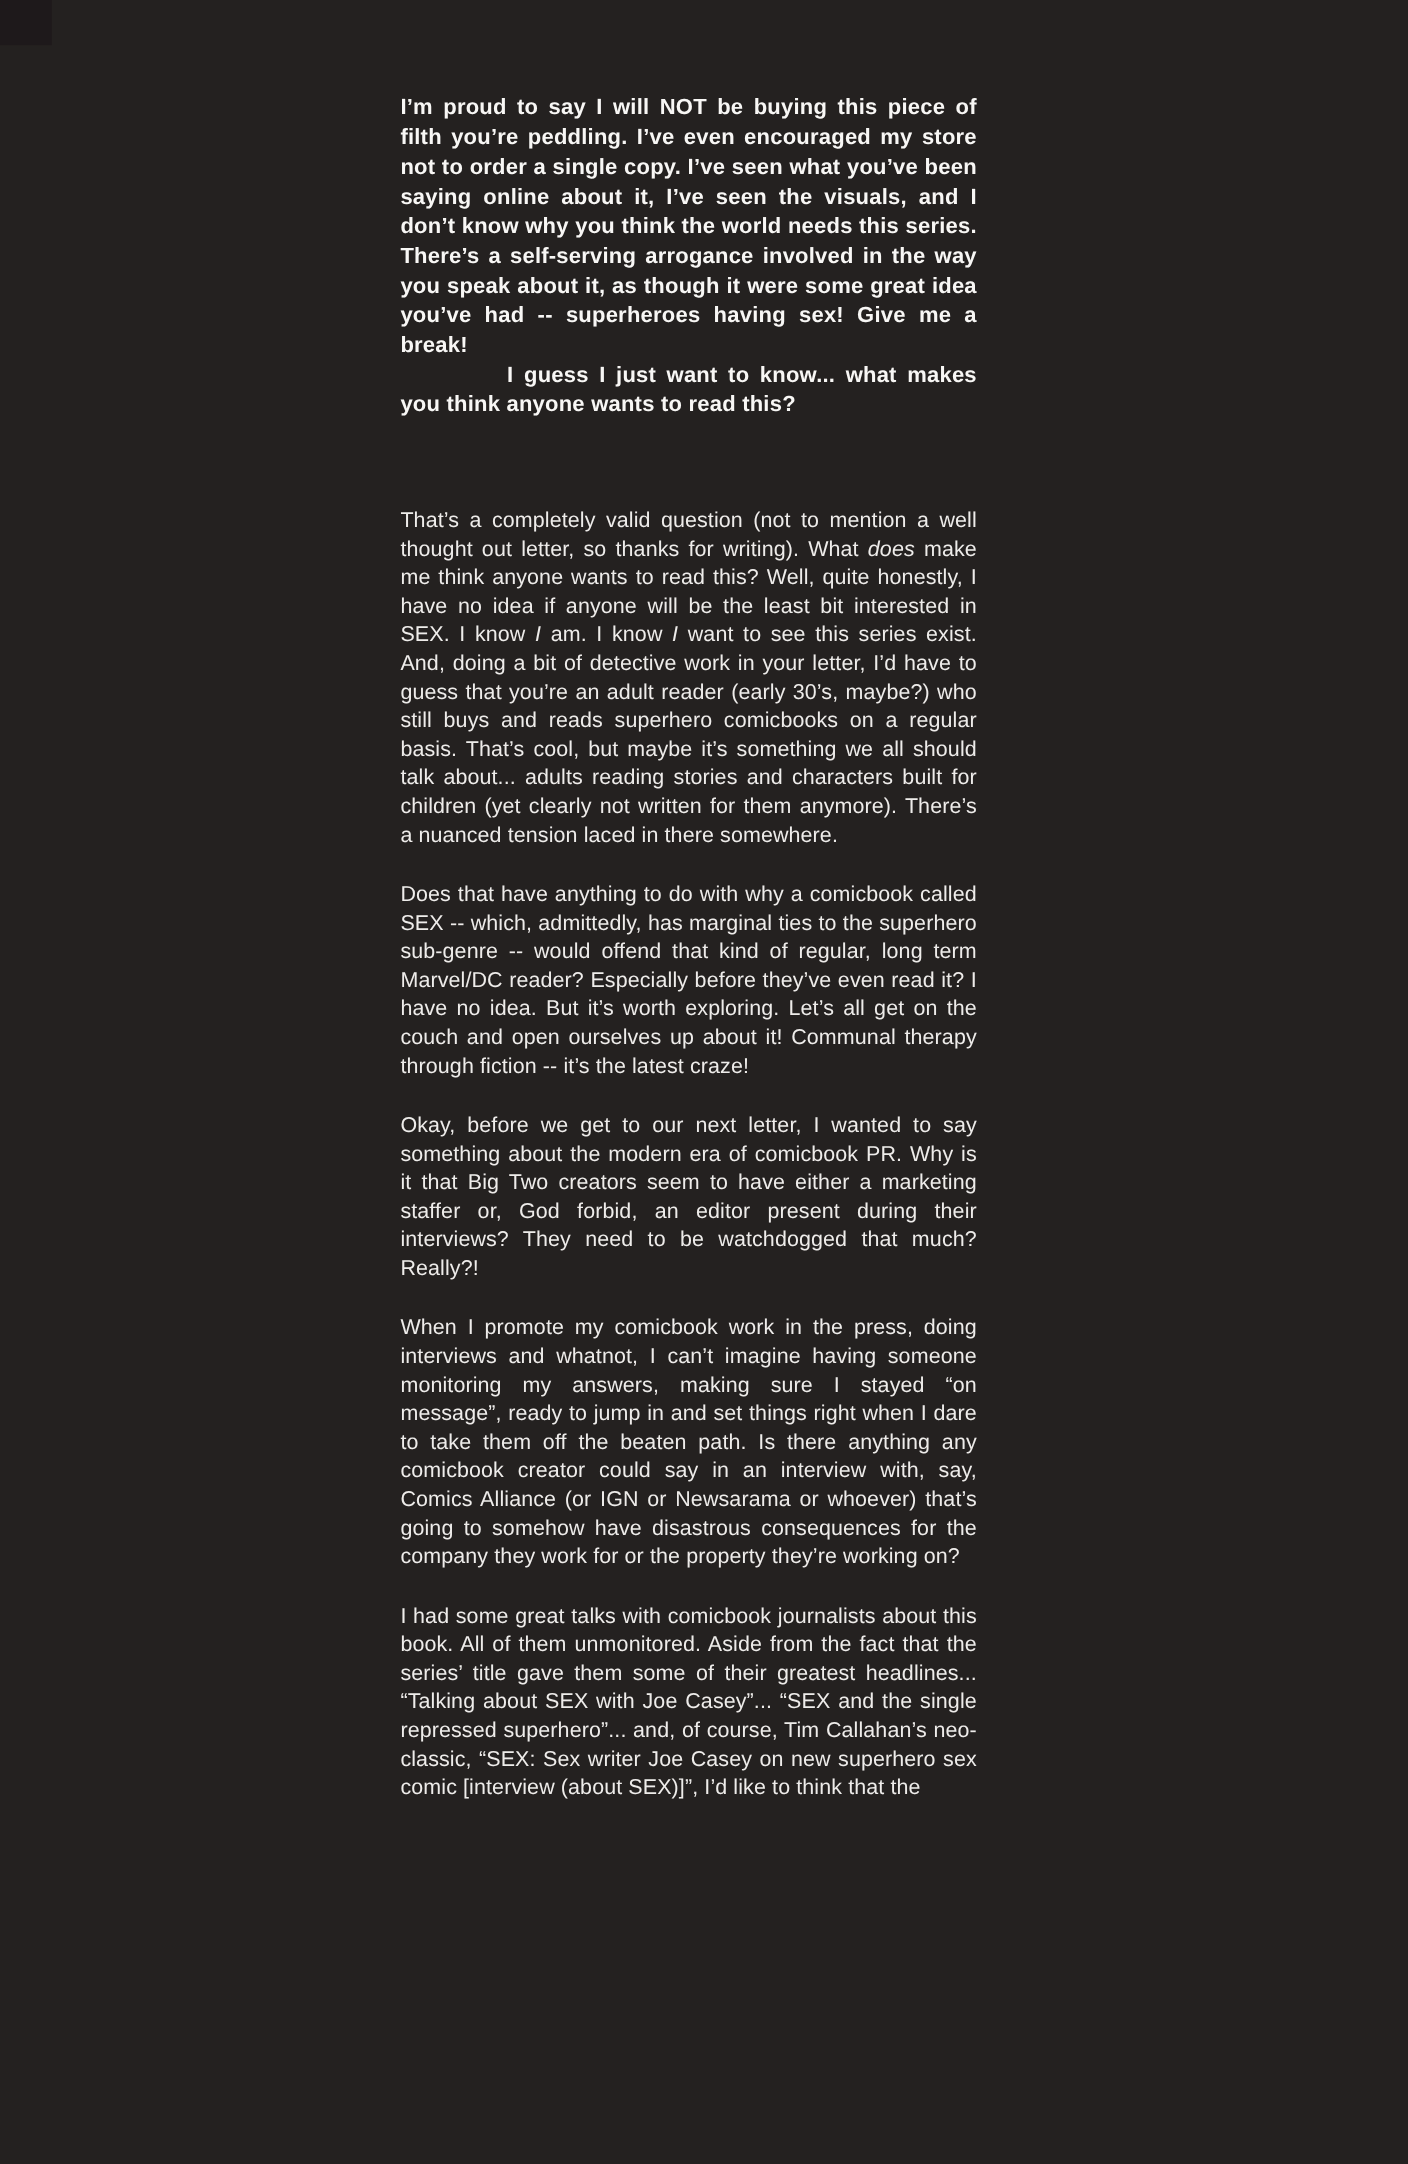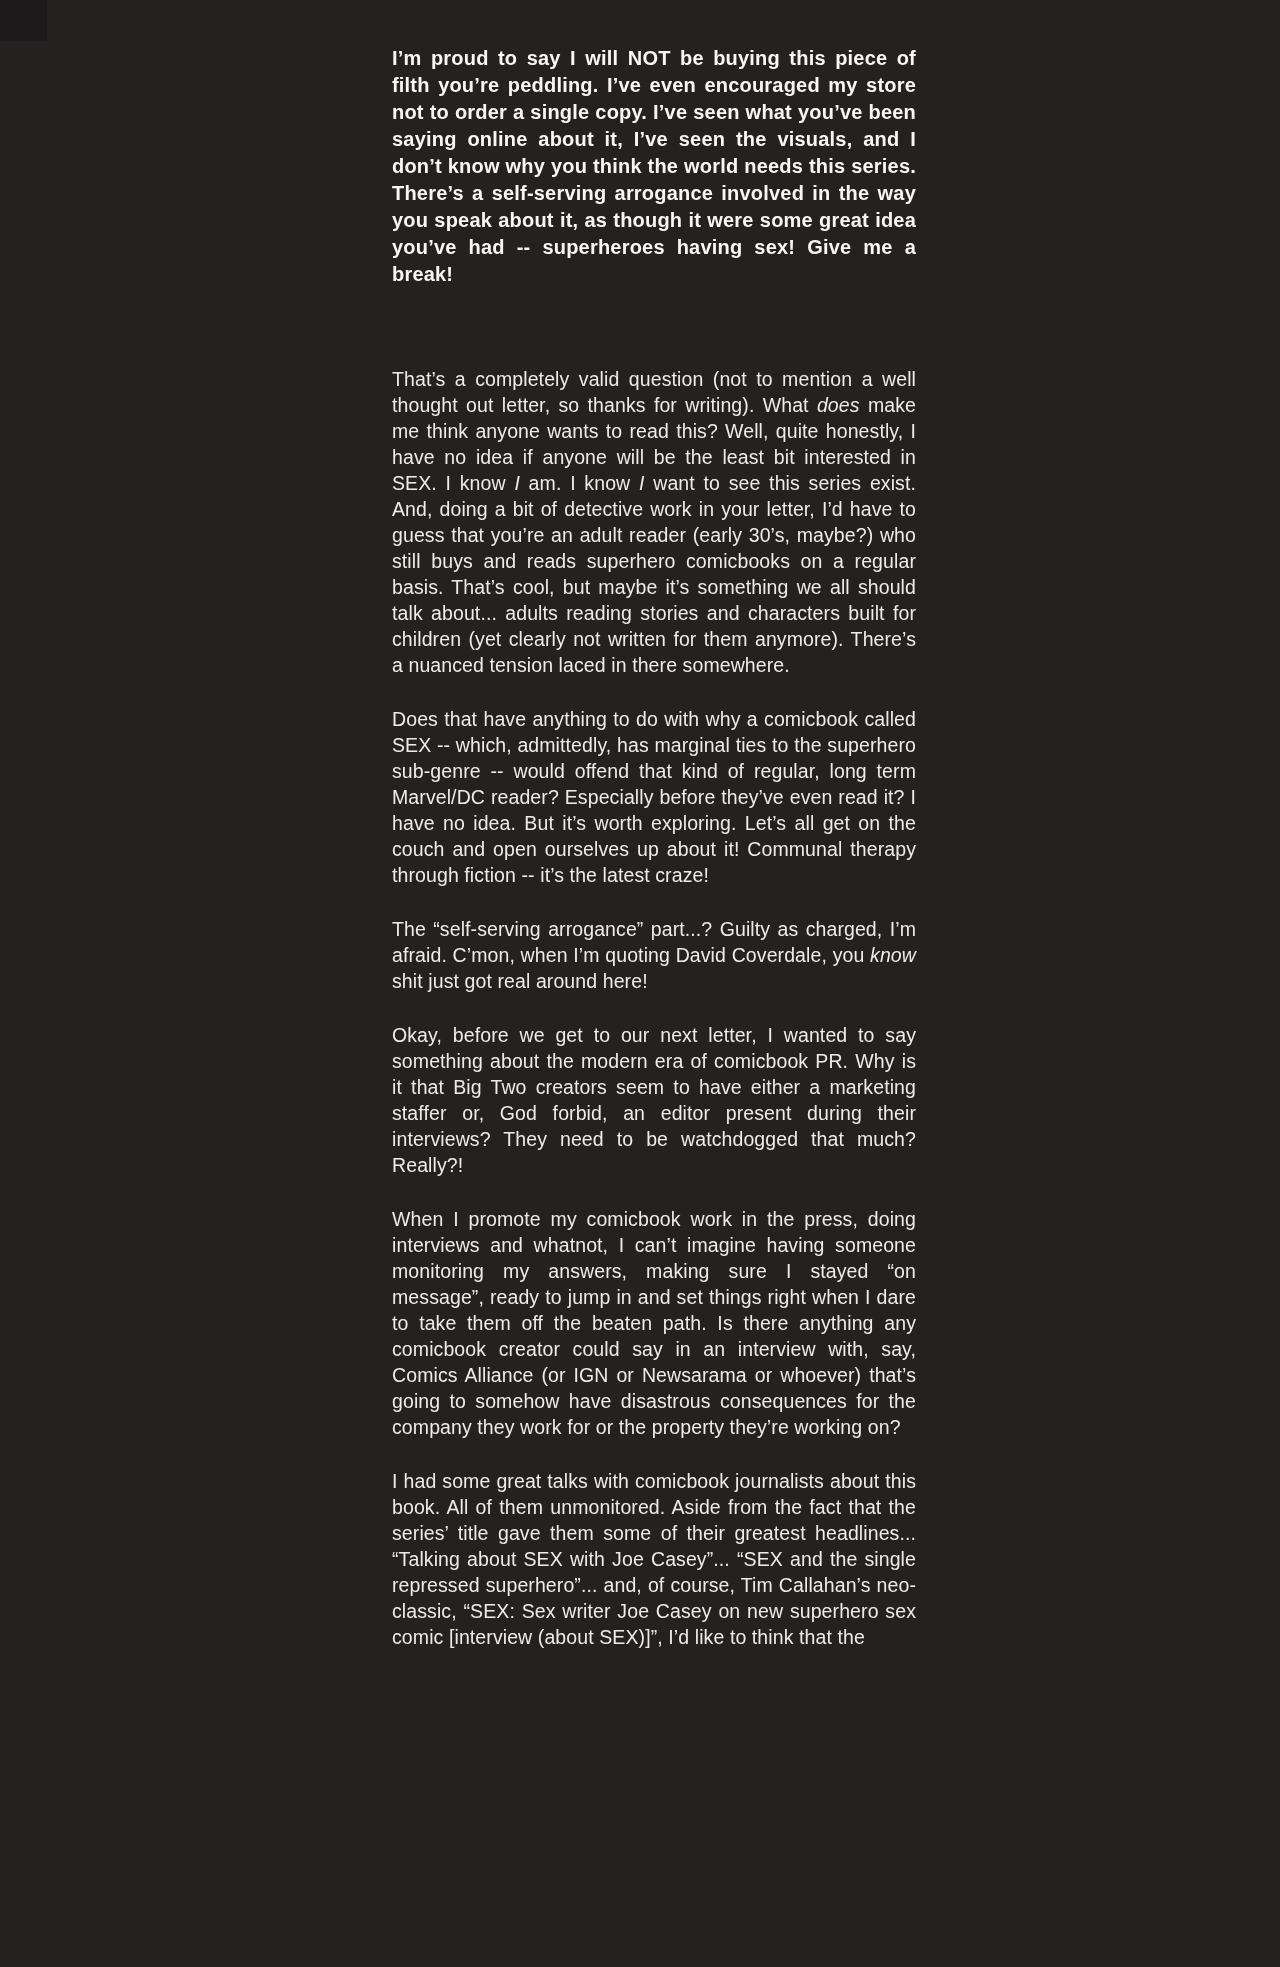--- a/index.html
+++ b/index.html
@@ -18,23 +18,23 @@
     position: absolute;
     top: 0;
     left: 0;
     width: 47px;
     height: 41px;
     background: var(--artifact-bg, #1e191b);
   }
   .text-column {
     position: absolute;
     top: 0;
-    left: 392px;
+    left: 364px;
     width: 524px;
-    padding-top: 45px;
+    padding-top: 85px;
   }
   .reader-letter p {
     margin: 0;
     font-size: 20px;
     font-weight: 700;
     line-height: 27px;
     letter-spacing: 0.2px;
     text-align: justify;
     color: var(--letter-color, #f8f7f5);
   }
@@ -62,23 +62,23 @@
   }
 </style>
 </head>
 <body>
 
 <div class="corner-artifact"></div>
 
 <div class="text-column">
   <div class="reader-letter">
       <p><span>I’m proud to say I will NOT be buying this piece of filth you’re peddling. I’ve even encouraged my store not to order a single copy. I’ve seen what you’ve been saying online about it, I’ve seen the visuals, and I don’t know why you think the world needs this series. There’s a self-serving arrogance involved in the way you speak about it, as though it were some great idea you’ve had -- superheroes having sex! Give me a break!</span></p>
+      <p class="indent"><span>I guess I just want to know... what makes you think anyone wants to read this?</span></p>
     </div>
 
   <div class="editor-response">
       <p><span>That’s a completely valid question (not to mention a well thought out letter, so thanks for writing). What </span><em>does</em><span> make me think anyone wants to read this? Well, quite honestly, I have no idea if anyone will be the least bit interested in SEX. I know </span><em>I</em><span> am. I know </span><em>I</em><span> want to see this series exist. And, doing a bit of detective work in your letter, I’d have to guess that you’re an adult reader (early 30’s, maybe?) who still buys and reads superhero comicbooks on a regular basis. That’s cool, but maybe it’s something we all should talk about... adults reading stories and characters built for children (yet clearly not written for them anymore). There’s a nuanced tension laced in there somewhere.</span></p>
       <p><span>Does that have anything to do with why a comicbook called SEX -- which, admittedly, has marginal ties to the superhero sub-genre -- would offend that kind of regular, long term Marvel/DC reader? Especially before they’ve even read it? I have no idea. But it’s worth exploring. Let’s all get on the couch and open ourselves up about it! Communal therapy through fiction -- it’s the latest craze!</span></p>
-      <p><span>The “self-serving arrogance” part...? Guilty as charged, I’m afraid. C’mon, when I’m quoting David Coverdale, you </span><em>know</em><span> shit just got real around here!</span></p>
       <p><span>Okay, before we get to our next letter, I wanted to say something about the modern era of comicbook PR. Why is it that Big Two creators seem to have either a marketing staffer or, God forbid, an editor present during their interviews? They need to be watchdogged that much? Really?!</span></p>
       <p><span>When I promote my comicbook work in the press, doing interviews and whatnot, I can’t imagine having someone monitoring my answers, making sure I stayed “on message”, ready to jump in and set things right when I dare to take them off the beaten path. Is there anything any comicbook creator could say in an interview with, say, Comics Alliance (or IGN or Newsarama or whoever) that’s going to somehow have disastrous consequences for the company they work for or the property they’re working on?</span></p>
       <p><span>I had some great talks with comicbook journalists about this book. All of them unmonitored. Aside from the fact that the series’ title gave them some of their greatest headlines... “Talking about SEX with Joe Casey”... “SEX and the single repressed superhero”... and, of course, Tim Callahan’s neo-classic, “SEX: Sex writer Joe Casey on new superhero sex comic [interview (about SEX)]”, I’d like to think that the</span></p>
     </div>
 </div>
 
 </body></html>

